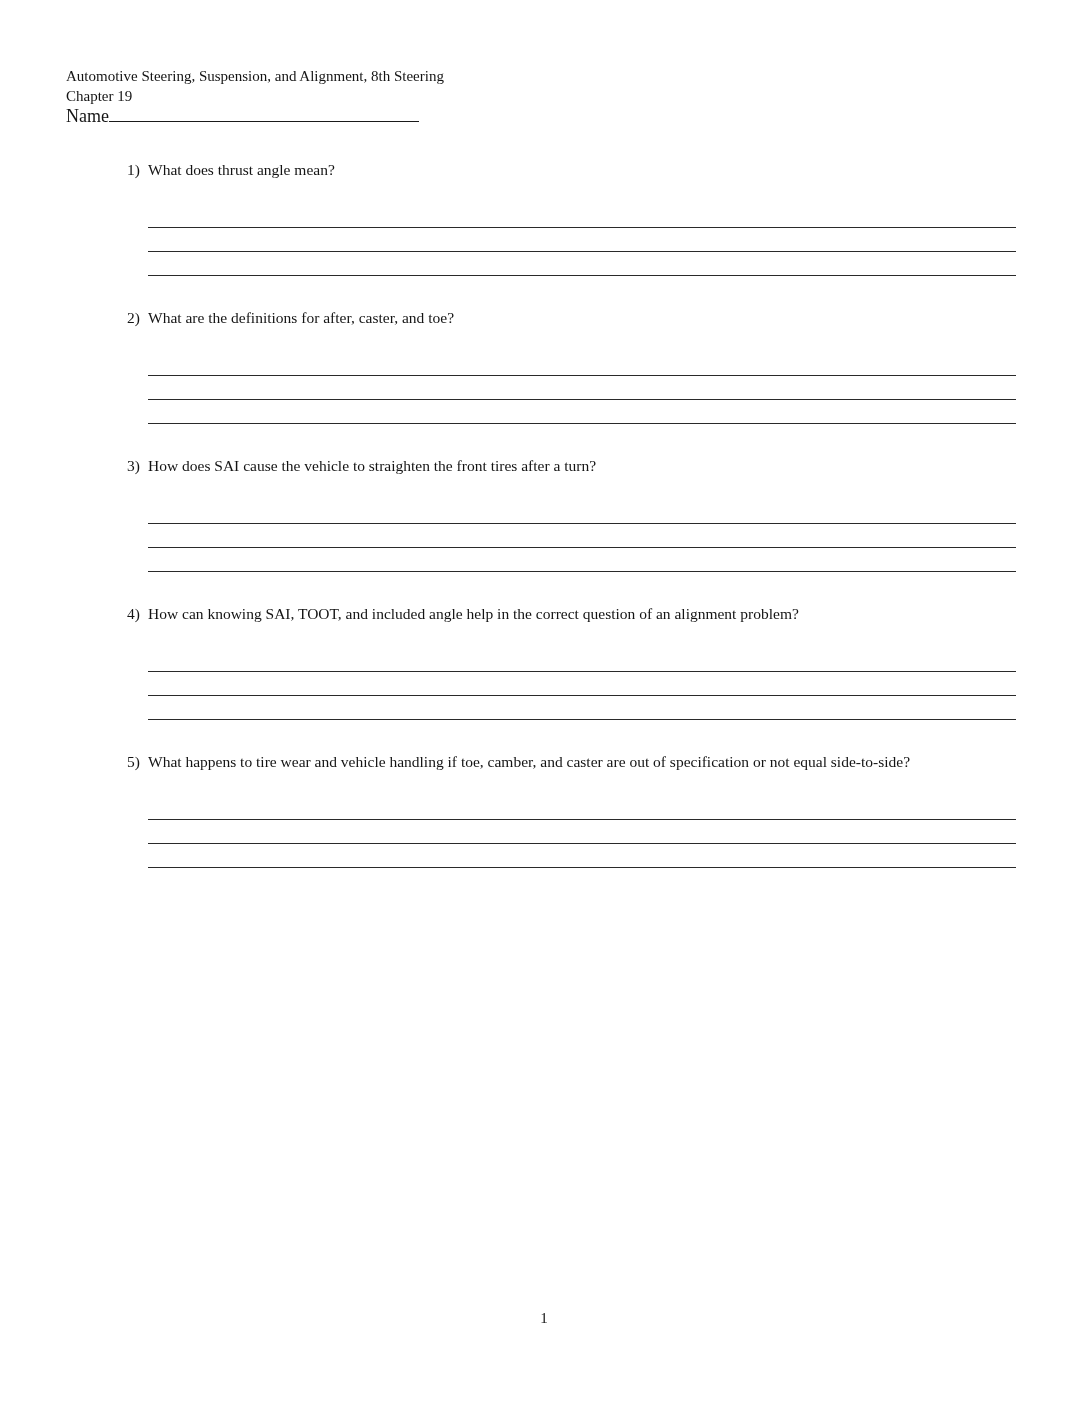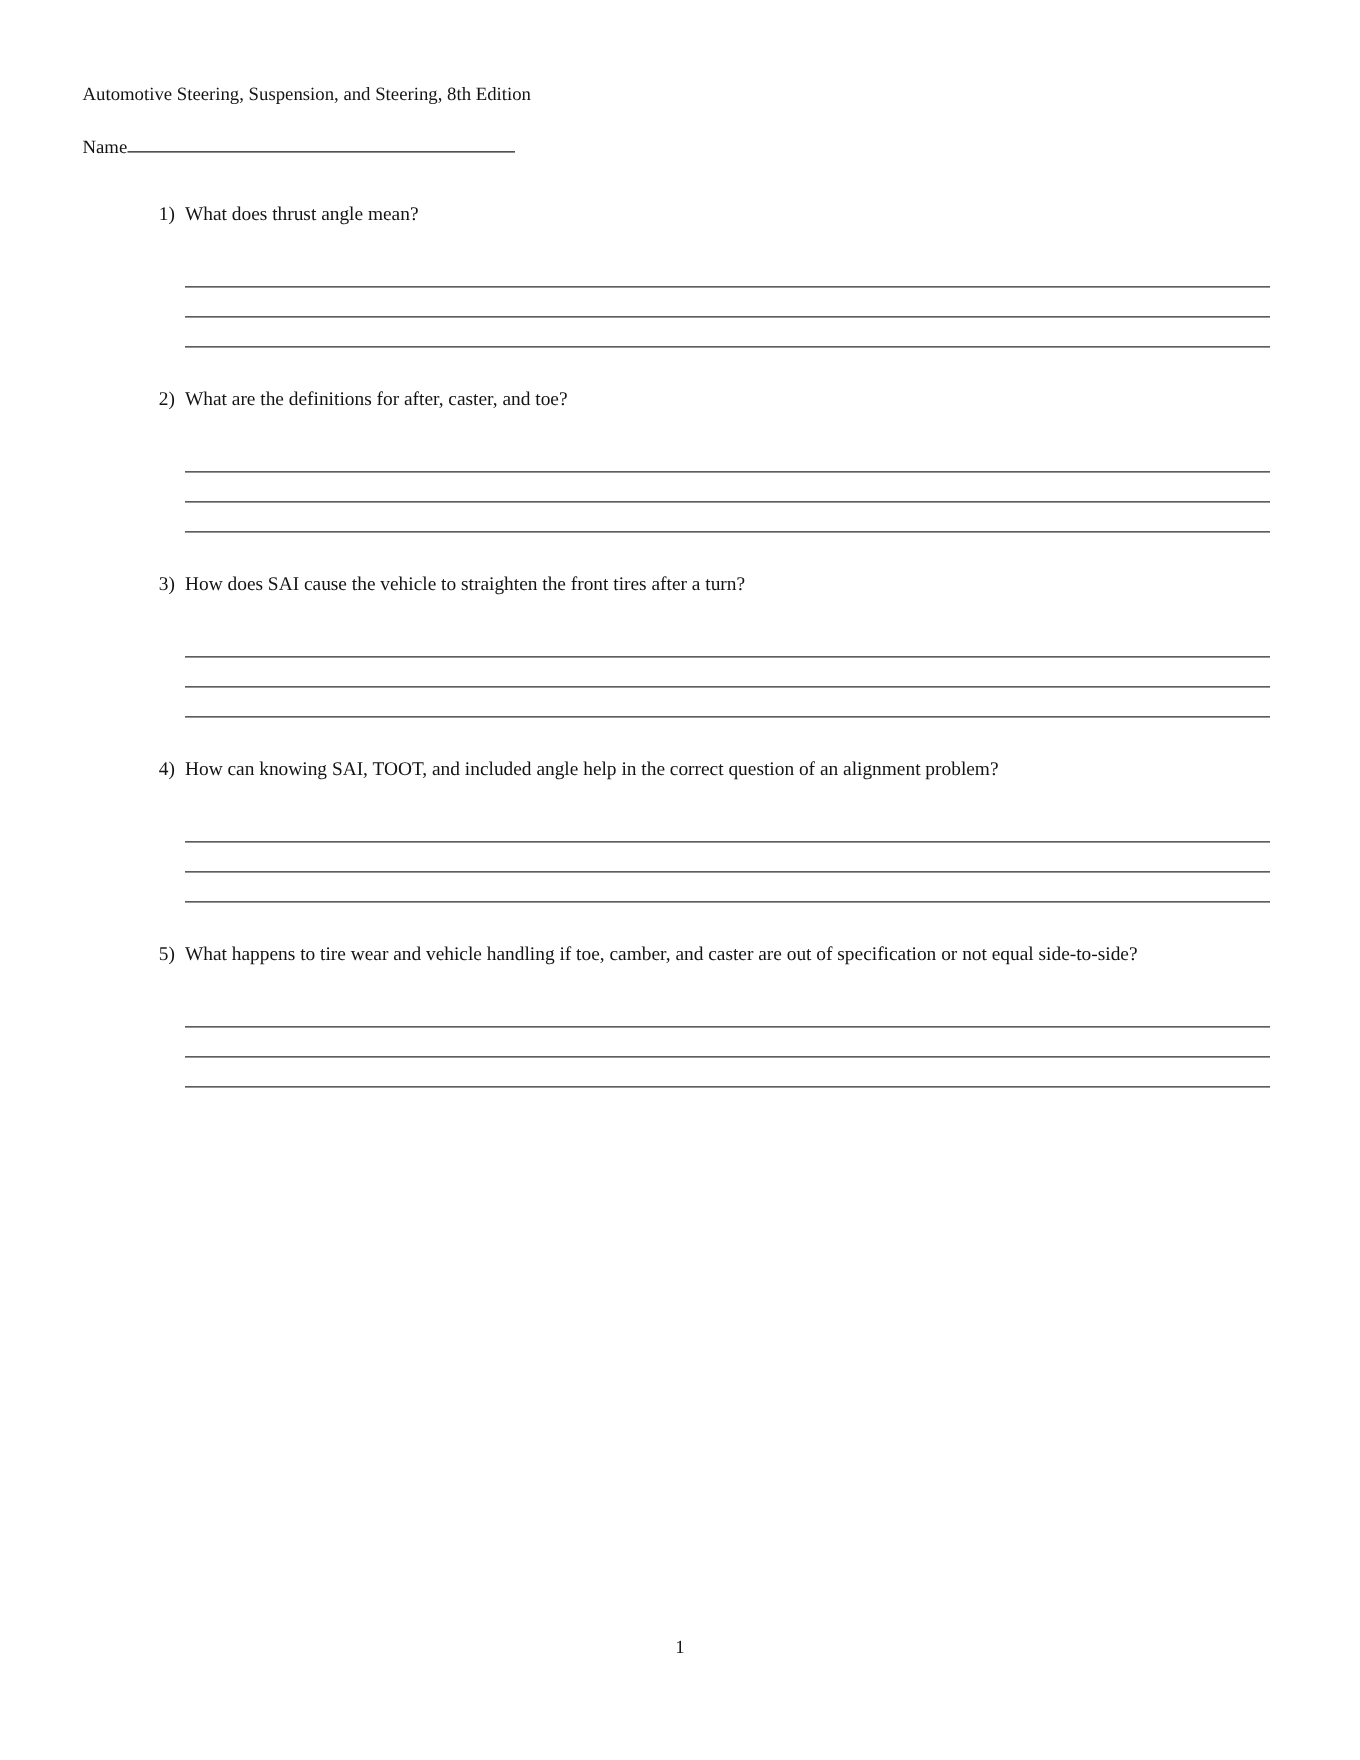--- a/index.html
+++ b/index.html
@@ -13,22 +13,21 @@
   }
   .page {
     position: relative;
     width: 1088px;
     height: 1408px;
     padding: 66px 72px 0 66px;
     overflow: hidden;
   }
   .header { line-height: 20px; font-size: 15px; }
   .name-row {
-    margin-top: 22px;
-    font-size: 15px;
+    font-size: 18px;
     line-height: 20px;
   }
   .name-line {
     display: inline-block;
     width: 310px;
     height: 14px;
     border-bottom: 1px solid #1a1a1a;
     vertical-align: baseline;
   }
   .instructions {
@@ -67,21 +66,22 @@
     text-align: center;
     font-size: 15px;
   }
 </style>
 </head>
 <body>
 
 <div class="page">
 
   <div class="header">
-    <div>Automotive Steering, Suspension, and Steering, 8th Edition</div>
+    <div>Automotive Steering, Suspension, and Alignment, 8th Steering</div>
+    <div>Chapter 19</div>
   </div>
 
   <div class="name-row">
     <span>Name</span><span class="name-line"></span>
   </div>
 
 
   <div class="question first">
     <div class="q-text">
       <span class="q-num">1)</span>

